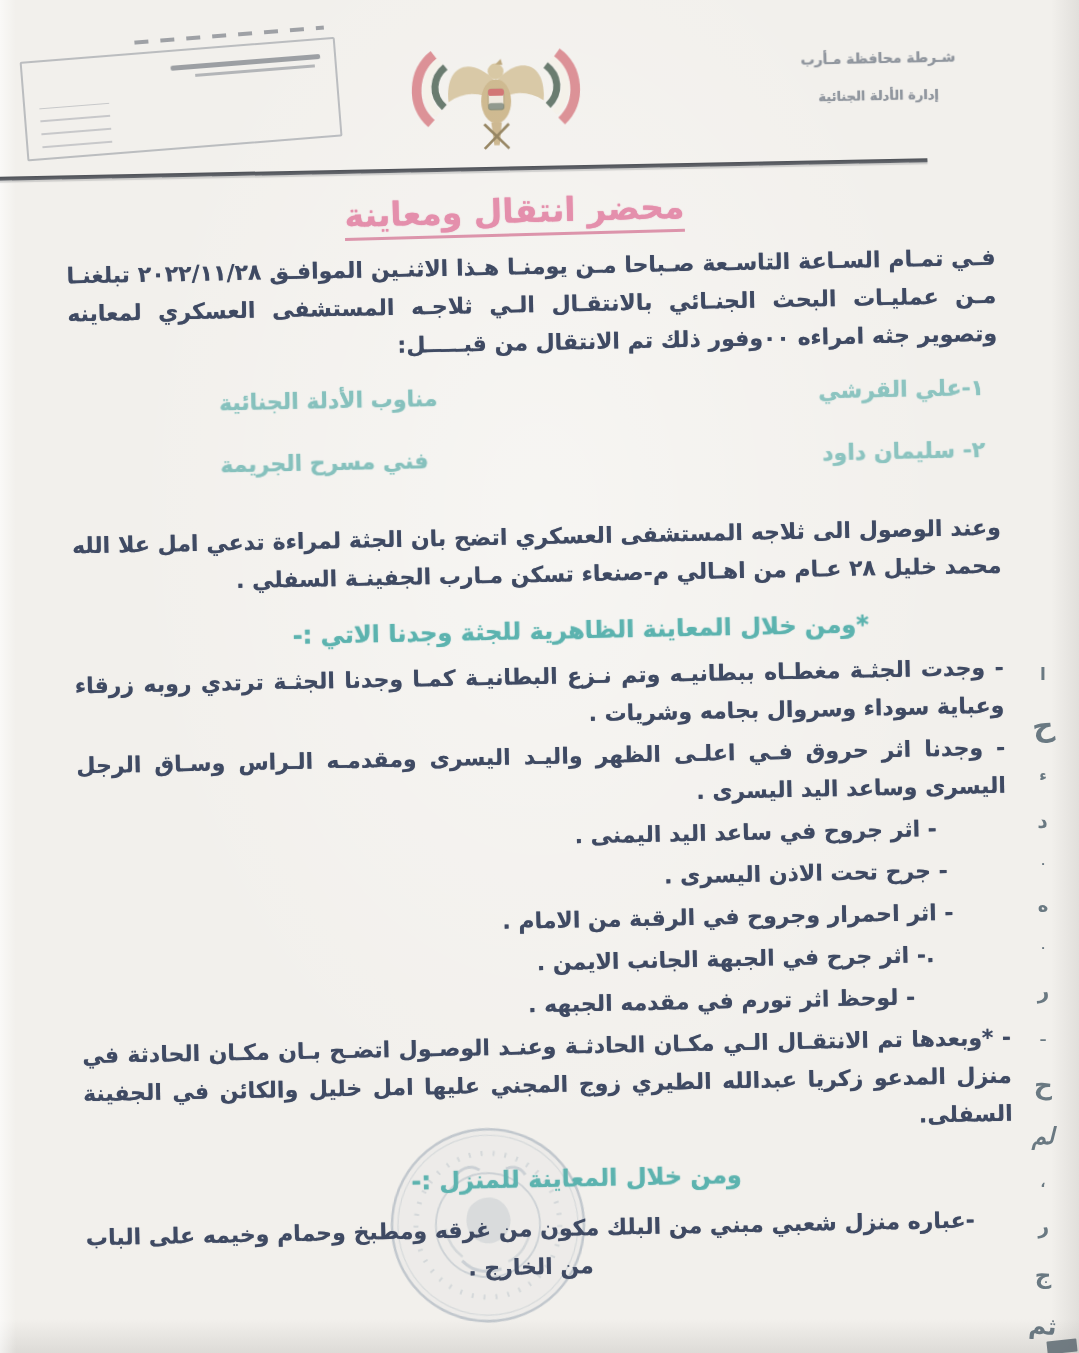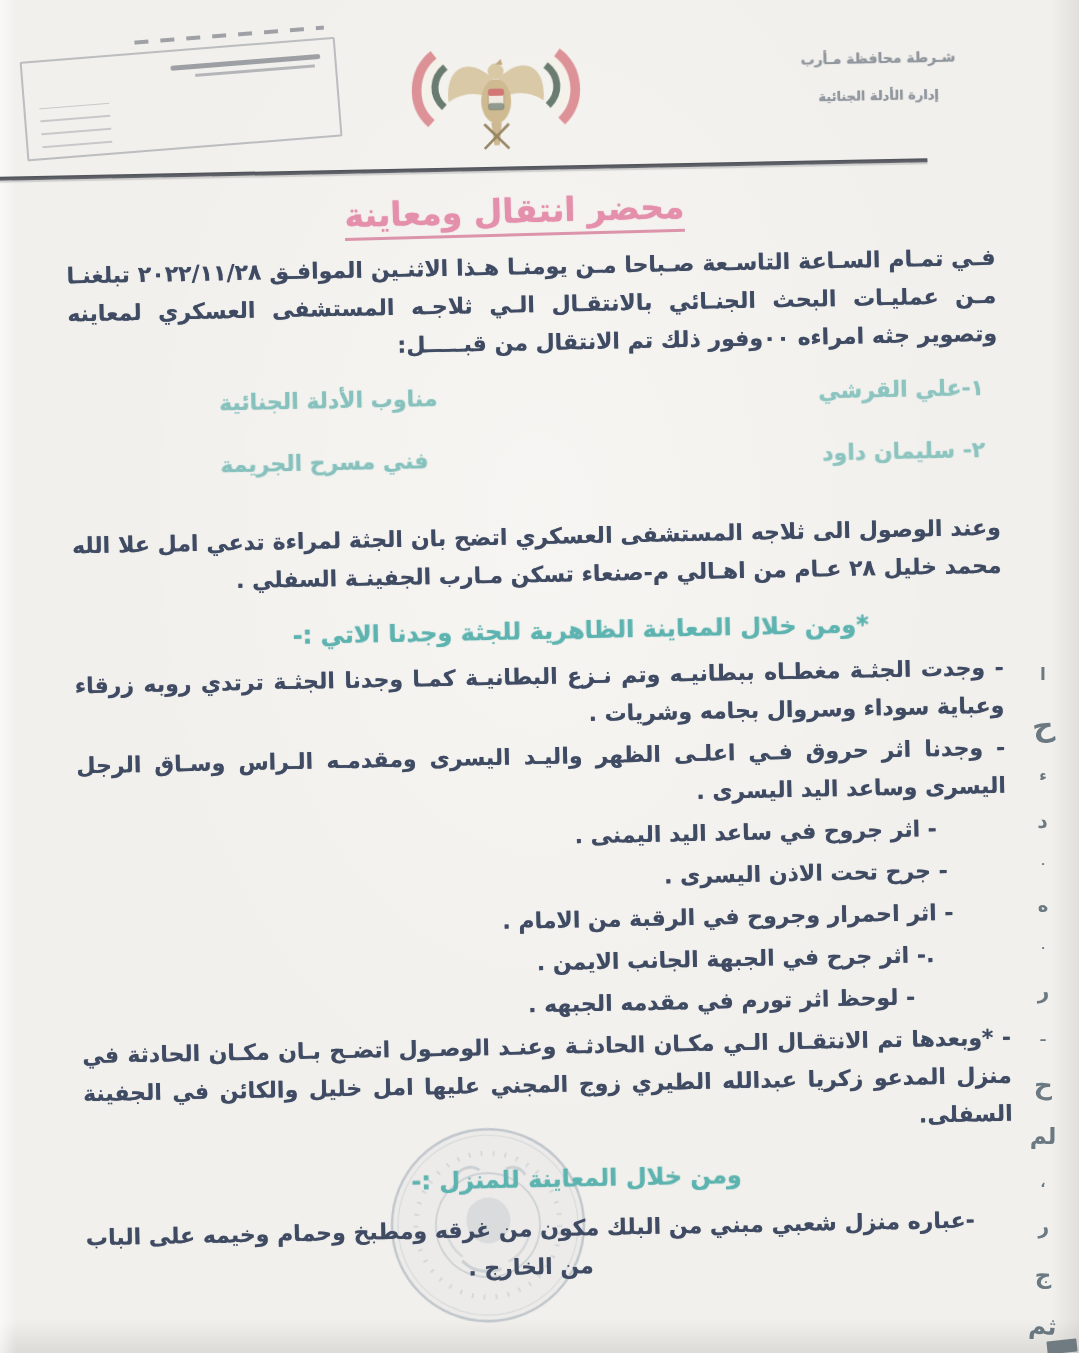--- a/index.html
+++ b/index.html
@@ -74,21 +74,21 @@
   .margin-col span:nth-child(1){font-size:17px;}
   .margin-col span:nth-child(2){font-size:30px;transform:rotate(-8deg);}
   .margin-col span:nth-child(3){font-size:15px;}
   .margin-col span:nth-child(4){font-size:20px;transform:rotate(6deg);}
   .margin-col span:nth-child(5){font-size:11px;}
   .margin-col span:nth-child(6){font-size:18px;}
   .margin-col span:nth-child(7){font-size:11px;}
   .margin-col span:nth-child(8){font-size:21px;transform:rotate(-5deg);}
   .margin-col span:nth-child(9){font-size:15px;}
   .margin-col span:nth-child(10){font-size:26px;transform:rotate(4deg);}
-  .margin-col span:nth-child(11){font-size:23px;}
+  .margin-col span:nth-child(11){font-size:23px;font-style:italic;}
   .margin-col span:nth-child(12){font-size:13px;}
   .margin-col span:nth-child(13){font-size:20px;transform:rotate(-7deg);}
   .margin-col span:nth-child(14){font-size:23px;}
   .margin-col span:nth-child(15){font-size:24px;transform:rotate(5deg);}
   .corner-mark{position:absolute;right:2px;bottom:0;width:30px;height:13px;
        background:#5d6a72;opacity:.85;transform:rotate(-6deg);border-radius:1px;z-index:3;}
 </style>
 </head>
 <body>
 

